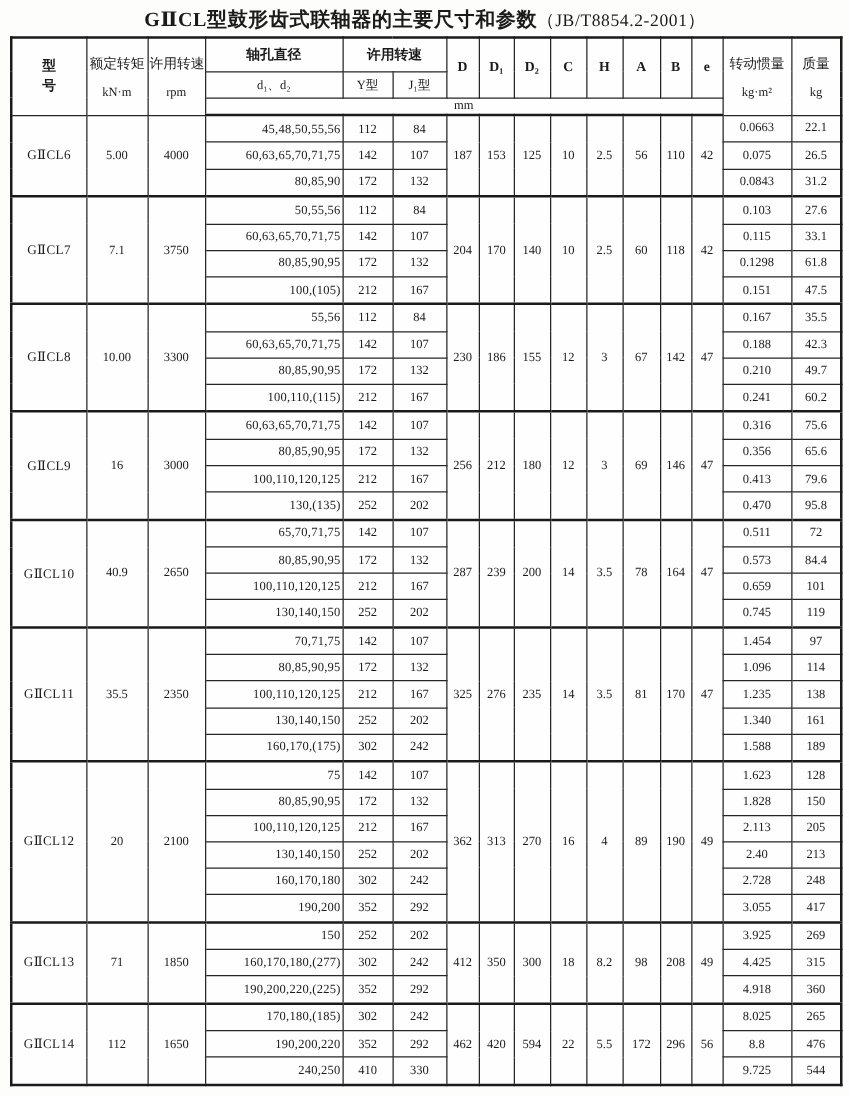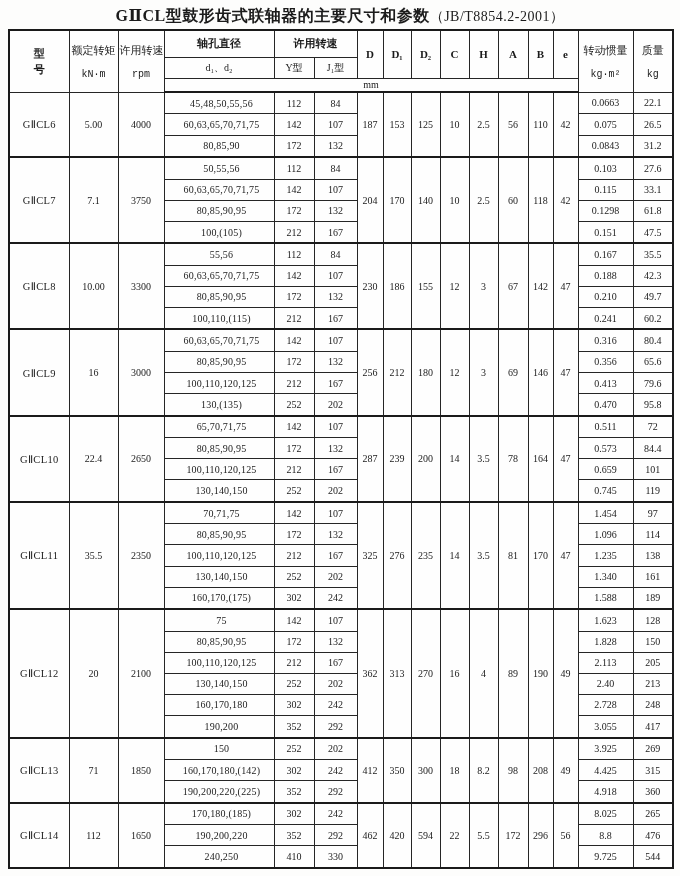--- a/index.html
+++ b/index.html
@@ -33,24 +33,24 @@
     text-align:center;
     vertical-align:middle;
     font-size:10px;
     overflow:hidden;
     white-space:nowrap;
   }
   table{border:2px solid #1a1a1a;}
   thead th{font-size:11px;font-weight:bold;}
   thead .unitrow{font-weight:normal;font-size:10px;}
   .hdr2 .t{display:block;font-weight:normal;font-size:11px;margin-bottom:11px;}
-  .hdr2 .u{display:block;font-weight:normal;font-size:10px;font-family:Liberation Mono, monospace;}
+  .hdr2 .u{display:block;font-weight:normal;font-size:10px;}
   .model-col{white-space:pre-line;line-height:1.5;font-size:11px;}
-  td.model{font-size:10.5px;letter-spacing:.3px;font-family:Liberation Serif, serif;}
-  td.bore{text-align:center;padding-left:6px;letter-spacing:.2px;}
+  td.model{font-size:10.5px;letter-spacing:.3px;}
+  td.bore{text-align:right;padding-left:6px;letter-spacing:.2px;}
   tr.group-start td{border-top:2px solid #1a1a1a;}
   thead tr:last-child th{border-bottom:2px solid #1a1a1a;}
   .r1{height:27px;}
   .r2{height:21px;}
   .r3{height:14px;}
 </style>
 </head>
 <body>
 <div class="page">
 
@@ -233,21 +233,21 @@
           <td>107</td>
           <td rowspan="4">256</td>
           <td rowspan="4">212</td>
           <td rowspan="4">180</td>
           <td rowspan="4">12</td>
           <td rowspan="4">3</td>
           <td rowspan="4">69</td>
           <td rowspan="4">146</td>
           <td rowspan="4">47</td>
           <td>0.316</td>
-          <td>80.4</td>
+          <td>75.6</td>
         </tr>
         <tr>
           <td class="bore">80,85,90,95</td>
           <td>172</td>
           <td>132</td>
           <td>0.356</td>
           <td>65.6</td>
         </tr>
         <tr>
           <td class="bore">100,110,120,125</td>
@@ -258,21 +258,21 @@
         </tr>
         <tr>
           <td class="bore">130,(135)</td>
           <td>252</td>
           <td>202</td>
           <td>0.470</td>
           <td>95.8</td>
         </tr>
         <tr class="group-start">
           <td class="model" rowspan="4">GⅡCL10</td>
-          <td rowspan="4">22.4</td>
+          <td rowspan="4">40.9</td>
           <td rowspan="4">2650</td>
           <td class="bore">65,70,71,75</td>
           <td>142</td>
           <td>107</td>
           <td rowspan="4">287</td>
           <td rowspan="4">239</td>
           <td rowspan="4">200</td>
           <td rowspan="4">14</td>
           <td rowspan="4">3.5</td>
           <td rowspan="4">78</td>
@@ -413,21 +413,21 @@
           <td rowspan="3">300</td>
           <td rowspan="3">18</td>
           <td rowspan="3">8.2</td>
           <td rowspan="3">98</td>
           <td rowspan="3">208</td>
           <td rowspan="3">49</td>
           <td>3.925</td>
           <td>269</td>
         </tr>
         <tr>
-          <td class="bore">160,170,180,(142)</td>
+          <td class="bore">160,170,180,(277)</td>
           <td>302</td>
           <td>242</td>
           <td>4.425</td>
           <td>315</td>
         </tr>
         <tr>
           <td class="bore">190,200,220,(225)</td>
           <td>352</td>
           <td>292</td>
           <td>4.918</td>

